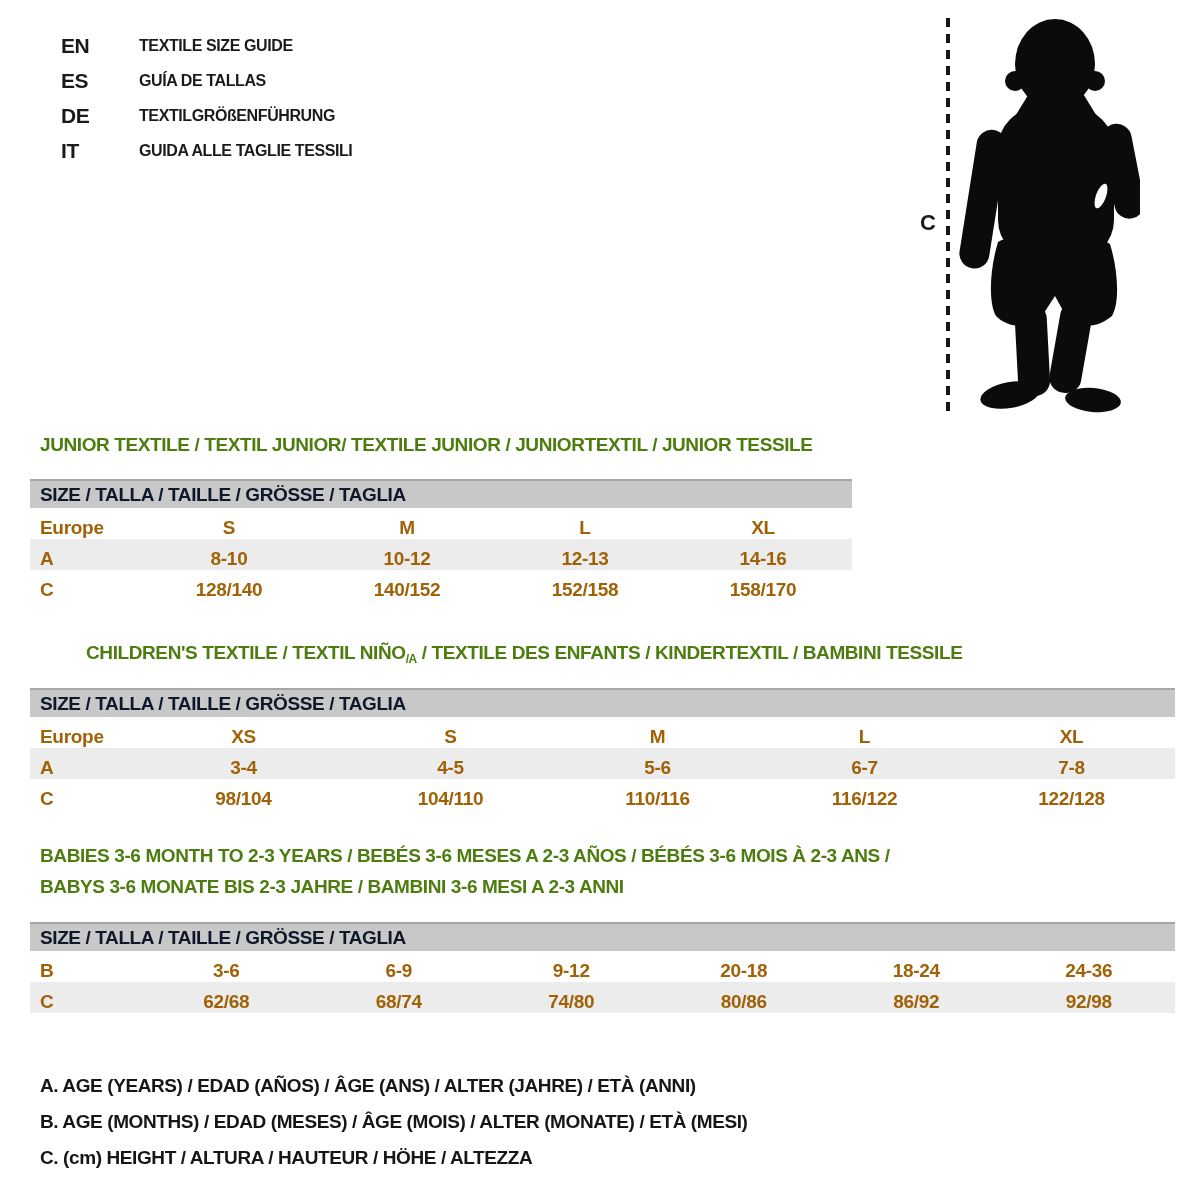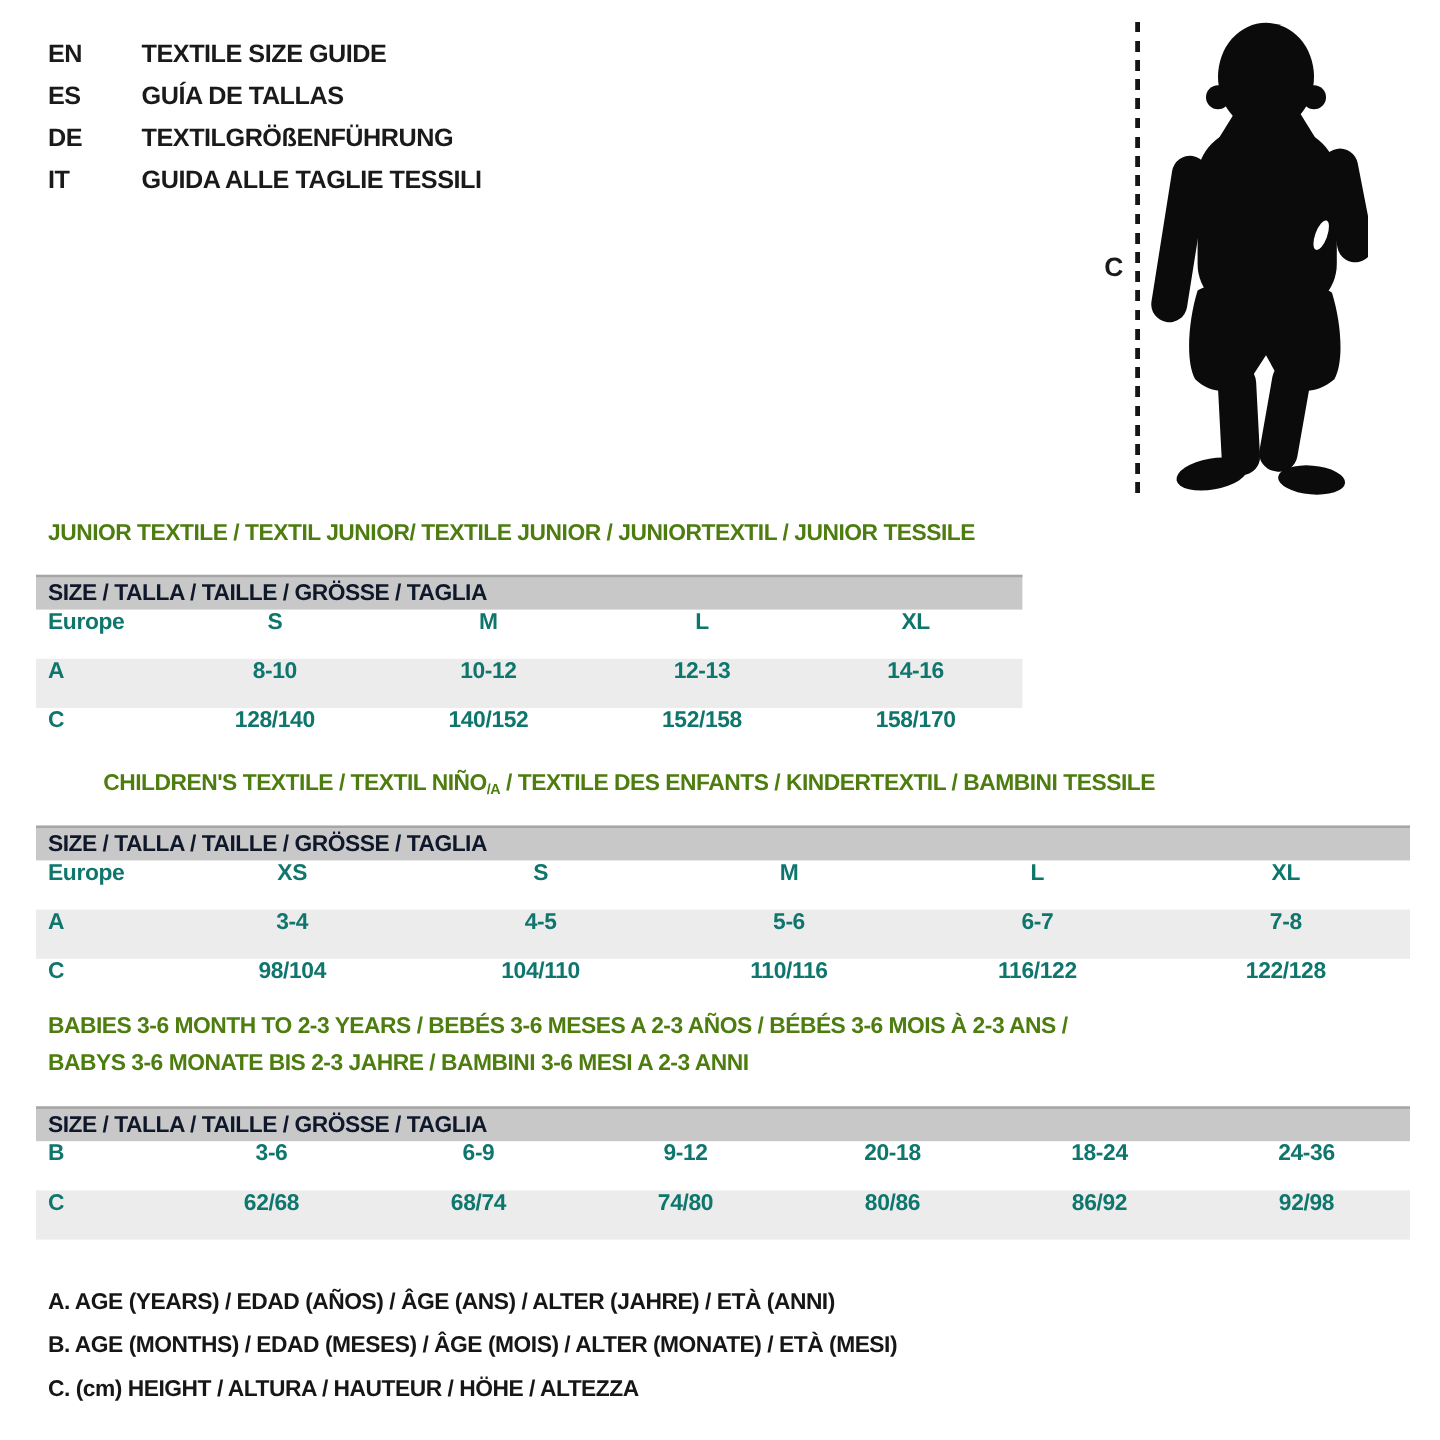--- a/index.html
+++ b/index.html
@@ -4,22 +4,22 @@
 <style>
   html, body { margin:0; padding:0; background:#ffffff; }
   #page {
     position:relative; width:1200px; height:1200px; background:#ffffff;
     font-family:"Liberation Sans", sans-serif; color:#1a1a1a;
     font-stretch:condensed; overflow:hidden;
   }
   
   .langs { position:absolute; left:40px; top:28px; }
   .lang-row { display:flex; height:35px; line-height:35px; }
-  .lang-code { width:78px; font-size:21px; font-weight:700; letter-spacing:-0.4px; }
-  .lang-title { font-size:21px; font-weight:700; letter-spacing:-0.4px; }
+  .lang-code { width:78px; font-size:21px; font-weight:700; letter-spacing:-0.4px;margin-left:21px; }
+  .lang-title { font-size:16px; font-weight:700; letter-spacing:-0.4px; }
   
   .measure-line {
     position:absolute; left:946px; top:18px; width:4px; height:398px;
     background:repeating-linear-gradient(to bottom, #151515 0 9px, transparent 9px 16px);
   }
   .measure-label {
     position:absolute; left:896px; top:210px; width:40px; text-align:right;
     font-size:22px; font-weight:700;
   }
   .silhouette { position:absolute; left:958px; top:14px; }
@@ -30,22 +30,22 @@
   }
   .sub-a { font-size:12px; vertical-align:-4px; font-weight:700; }
   
   .tbl { position:absolute; left:30px; }
   .size-hdr {
     height:27px; line-height:27px; background:#c8c8c8; border-top:2px solid #a6a6a6;
     padding-left:10px; font-size:19px; font-weight:700; color:#0f172a;
     letter-spacing:-0.4px;
   }
   .trow {
-    display:flex; height:41px; align-items:flex-start;
-    font-size:19px; font-weight:700; letter-spacing:-0.3px; color:#0f766e;
+    display:flex; height:31px; align-items:flex-end;
+    font-size:19px; font-weight:700; letter-spacing:-0.3px; color:#a16207;
   }
   .trow.shade { background:#ececec; }
   .tlabel { flex:0 0 110px; padding-left:10px; box-sizing:border-box; }
   .tcell { flex:1; text-align:center; }
   .w1 { width:822px; }
   .w2 { width:1145px; }
   
   .legend { position:absolute; left:40px; top:1068px; }
   .legend-line {
     height:36px; line-height:36px; font-size:19px; font-weight:700;

